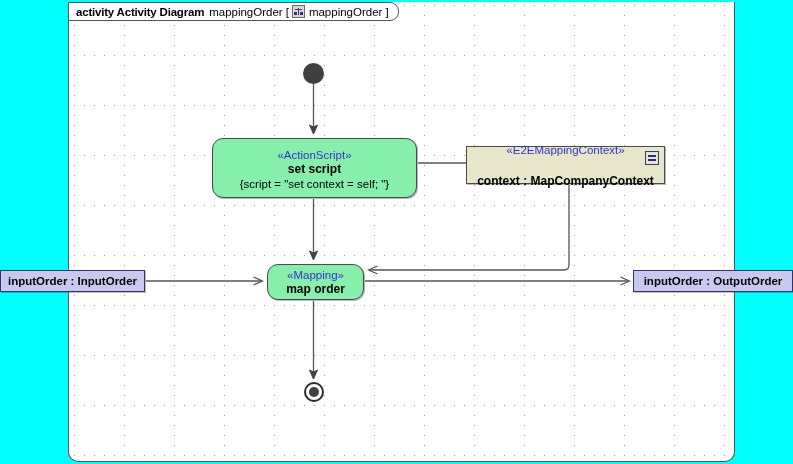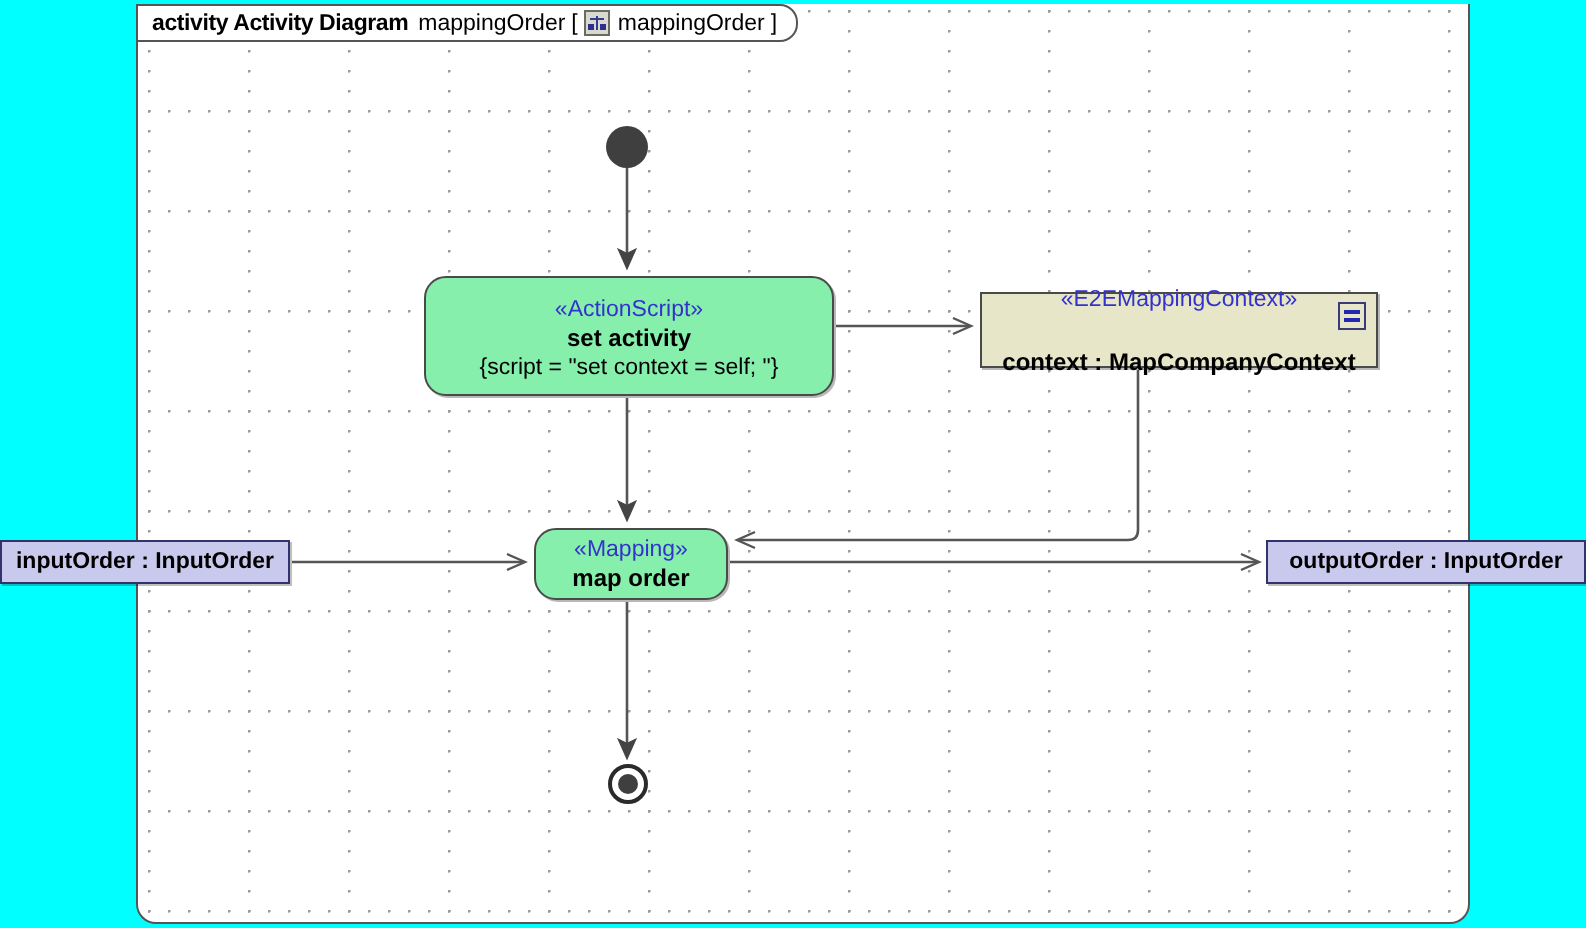--- a/index.html
+++ b/index.html
@@ -190,21 +190,21 @@
   }
   #map-order-node {
     left: 267px;
     top: 264px;
     width: 97px;
     height: 36px;
   }
 
   
   #context-node {
-    left: 490px;
+    left: 466px;
     top: 146px;
     width: 199px;
     height: 38px;
     background: #E8E6C8;
     border: 1px solid #4a4a4a;
     box-shadow: 1px 1px 0 rgba(0,0,0,0.28);
     display: flex;
     flex-direction: column;
     justify-content: center;
     align-items: center;
@@ -303,21 +303,21 @@
 
     <path d="M365,281 L629,281" fill="none" stroke="#555555" stroke-width="1.3" marker-end="url(#arrowOpen)"></path>
 
     <path d="M313.5,301 L313.5,378" fill="none" stroke="#555555" stroke-width="1.3" marker-end="url(#arrowFilled)"></path>
   </svg>
 
   <div class="node" id="initial-node"></div>
 
   <div class="node action" id="set-context-node">
     <div class="stereo">«ActionScript»</div>
-    <div class="nodename">set activity</div>
+    <div class="nodename">set script</div>
     <div class="nodebody">{script = "set context = self; "}</div>
   </div>
 
   <div class="node" id="context-node">
     <div class="stereo">«E2EMappingContext»</div>
     <div class="nodename">context : MapCompanyContext</div>
     <span class="ctx-icon">
       <i class="l1"></i>
         <i class="l2"></i>
     </span>
@@ -326,20 +326,20 @@
   <div class="node pin" id="input-pin">
     <span>inputOrder : InputOrder</span>
   </div>
 
   <div class="node action" id="map-order-node">
     <div class="stereo">«Mapping»</div>
     <div class="nodename">map order</div>
   </div>
 
   <div class="node pin" id="output-pin">
-    <span>outputOrder : InputOrder</span>
+    <span>inputOrder : OutputOrder</span>
   </div>
 
   <div class="node" id="final-node">
     <div class="inner"></div>
   </div>
 
 </div>
 
 </body></html>

